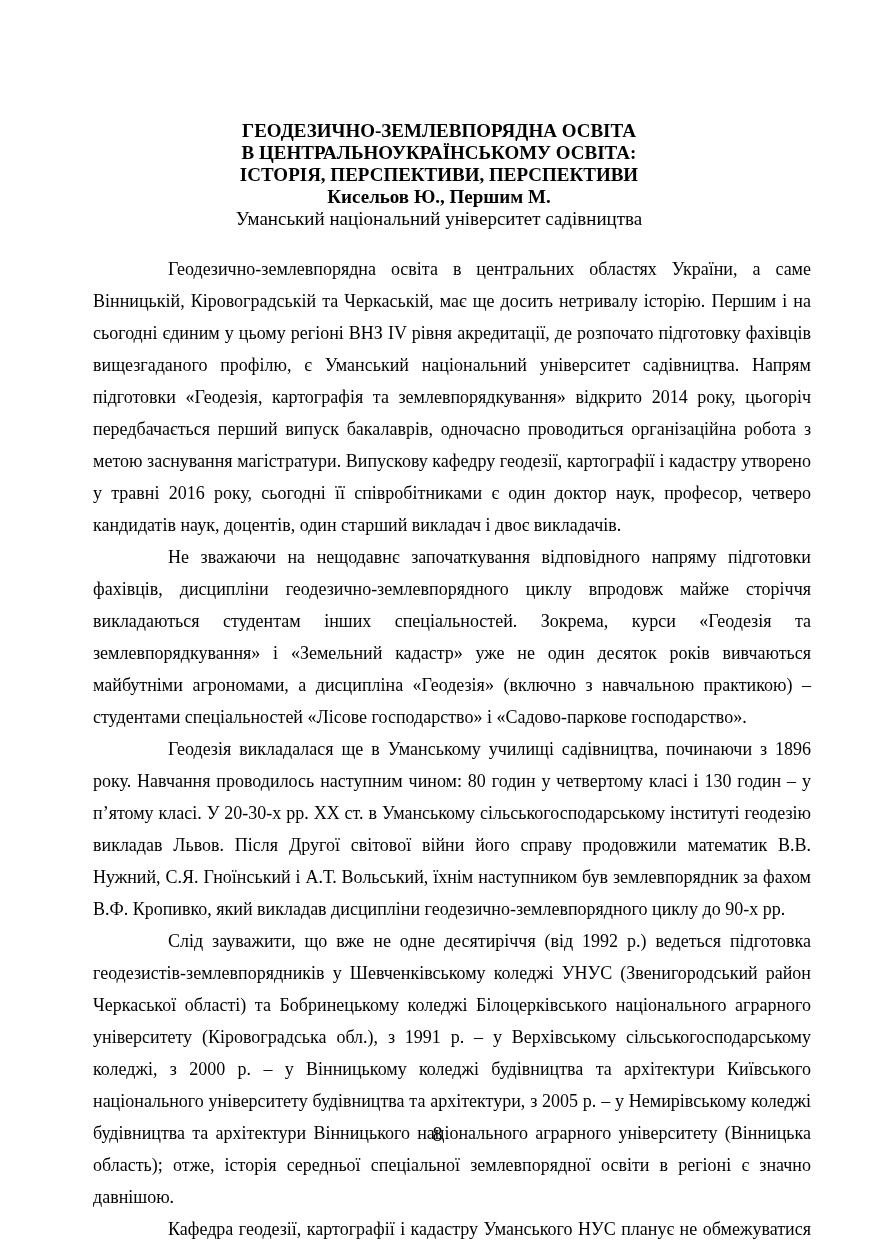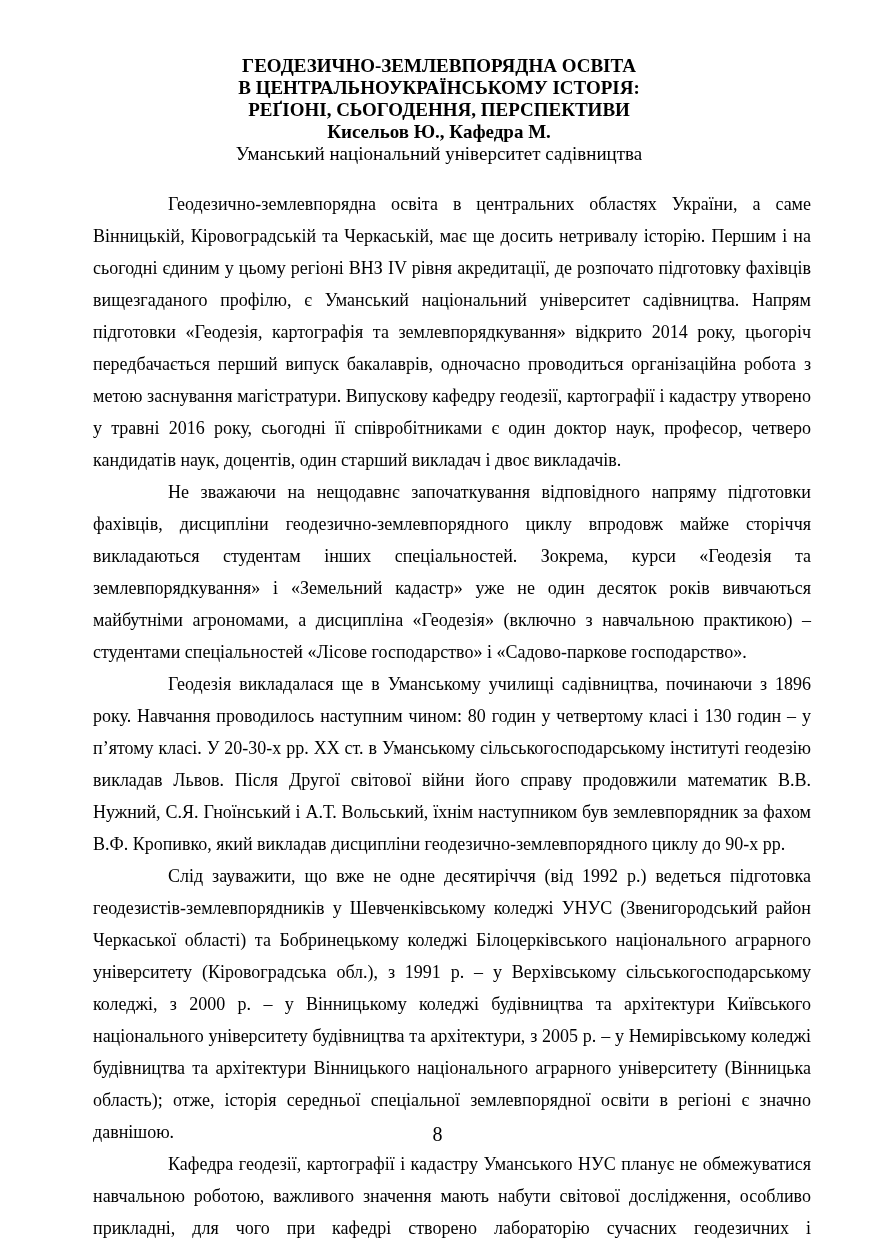--- a/index.html
+++ b/index.html
@@ -10,21 +10,21 @@
   .page {
     position: relative;
     width: 875px;
     height: 1240px;
     background: #ffffff;
     color: #000000;
     font-family: "Liberation Serif", "DejaVu Serif", serif;
     overflow: hidden;
   }
   .title-block {
-    margin: 55px 90px 0 93px;
+    margin: 120px 90px 0 93px;
     text-align: center;
     line-height: 22px;
     font-size: 19px;
   }
   .title-line {
     font-weight: bold;
   }
   .authors {
     font-weight: bold;
   }
@@ -53,23 +53,23 @@
     line-height: 24px;
   }
 </style>
 </head>
 <body>
 
 <div class="page">
 
   <header class="title-block">
     <div class="title-line">ГЕОДЕЗИЧНО-ЗЕМЛЕВПОРЯДНА ОСВІТА</div>
-    <div class="title-line">В ЦЕНТРАЛЬНОУКРАЇНСЬКОМУ ІСТОРІЯ:</div>
-    <div class="title-line">РЕҐІОНІ, СЬОГОДЕННЯ, ПЕРСПЕКТИВИ</div>
-    <div class="authors">Кисельов Ю., Кафедра М.</div>
+    <div class="title-line">В ЦЕНТРАЛЬНОУКРАЇНСЬКОМУ ОСВІТА:</div>
+    <div class="title-line">ІСТОРІЯ, ПЕРСПЕКТИВИ, ПЕРСПЕКТИВИ</div>
+    <div class="authors">Кисельов Ю., Першим М.</div>
     <div class="affiliation">Уманський національний університет садівництва</div>
   </header>
 
   <main class="body-text">
     <p>Геодезично-землевпорядна освіта в центральних областях України, а саме Вінницькій, Кіровоградській та Черкаській, має ще досить нетривалу історію. Першим і на сьогодні єдиним у цьому регіоні ВНЗ IV рівня акредитації, де розпочато підготовку фахівців вищезгаданого профілю, є Уманський національний університет садівництва. Напрям підготовки «Геодезія, картографія та землевпорядкування» відкрито 2014 року, цьогоріч передбачається перший випуск бакалаврів, одночасно проводиться організаційна робота з метою заснування магістратури. Випускову кафедру геодезії, картографії і кадастру утворено у травні 2016 року, сьогодні її співробітниками є один доктор наук, професор, четверо кандидатів наук, доцентів, один старший викладач і двоє викладачів.</p>
     <p>Не зважаючи на нещодавнє започаткування відповідного напряму підготовки фахівців, дисципліни геодезично-землевпорядного циклу впродовж майже сторіччя викладаються студентам інших спеціальностей. Зокрема, курси «Геодезія та землевпорядкування» і «Земельний кадастр» уже не один десяток років вивчаються майбутніми агрономами, а дисципліна «Геодезія» (включно з навчальною практикою) – студентами спеціальностей «Лісове господарство» і «Садово-паркове господарство».</p>
     <p>Геодезія викладалася ще в Уманському училищі садівництва, починаючи з 1896 року. Навчання проводилось наступним чином: 80 годин у четвертому класі і 130 годин – у п’ятому класі. У 20-30-х рр. ХХ ст. в Уманському сільськогосподарському інституті геодезію викладав Львов. Після Другої світової війни його справу продовжили математик В.В. Нужний, С.Я. Гноїнський і А.Т. Вольський, їхнім наступником був землевпорядник за фахом В.Ф. Кропивко, який викладав дисципліни геодезично-землевпорядного циклу до 90-х рр.</p>
     <p>Слід зауважити, що вже не одне десятиріччя (від 1992 р.) ведеться підготовка геодезистів-землевпорядників у Шевченківському коледжі УНУС (Звенигородський район Черкаської області) та Бобринецькому коледжі Білоцерківського національного аграрного університету (Кіровоградська обл.), з 1991 р. – у Верхівському сільськогосподарському коледжі, з 2000 р. – у Вінницькому коледжі будівництва та архітектури Київського національного університету будівництва та архітектури, з 2005 р. – у Немирівському коледжі будівництва та архітектури Вінницького національного аграрного університету (Вінницька область); отже, історія середньої спеціальної землевпорядної освіти в регіоні є значно давнішою.</p>
     <p>Кафедра геодезії, картографії і кадастру Уманського НУС планує не обмежуватися навчальною роботою, важливого значення мають набути світової дослідження, особливо прикладні, для чого при кафедрі створено лабораторію сучасних геодезичних і землевпорядних технологій. Кафедра налагоджує співпрацю у</p>
   </main>

